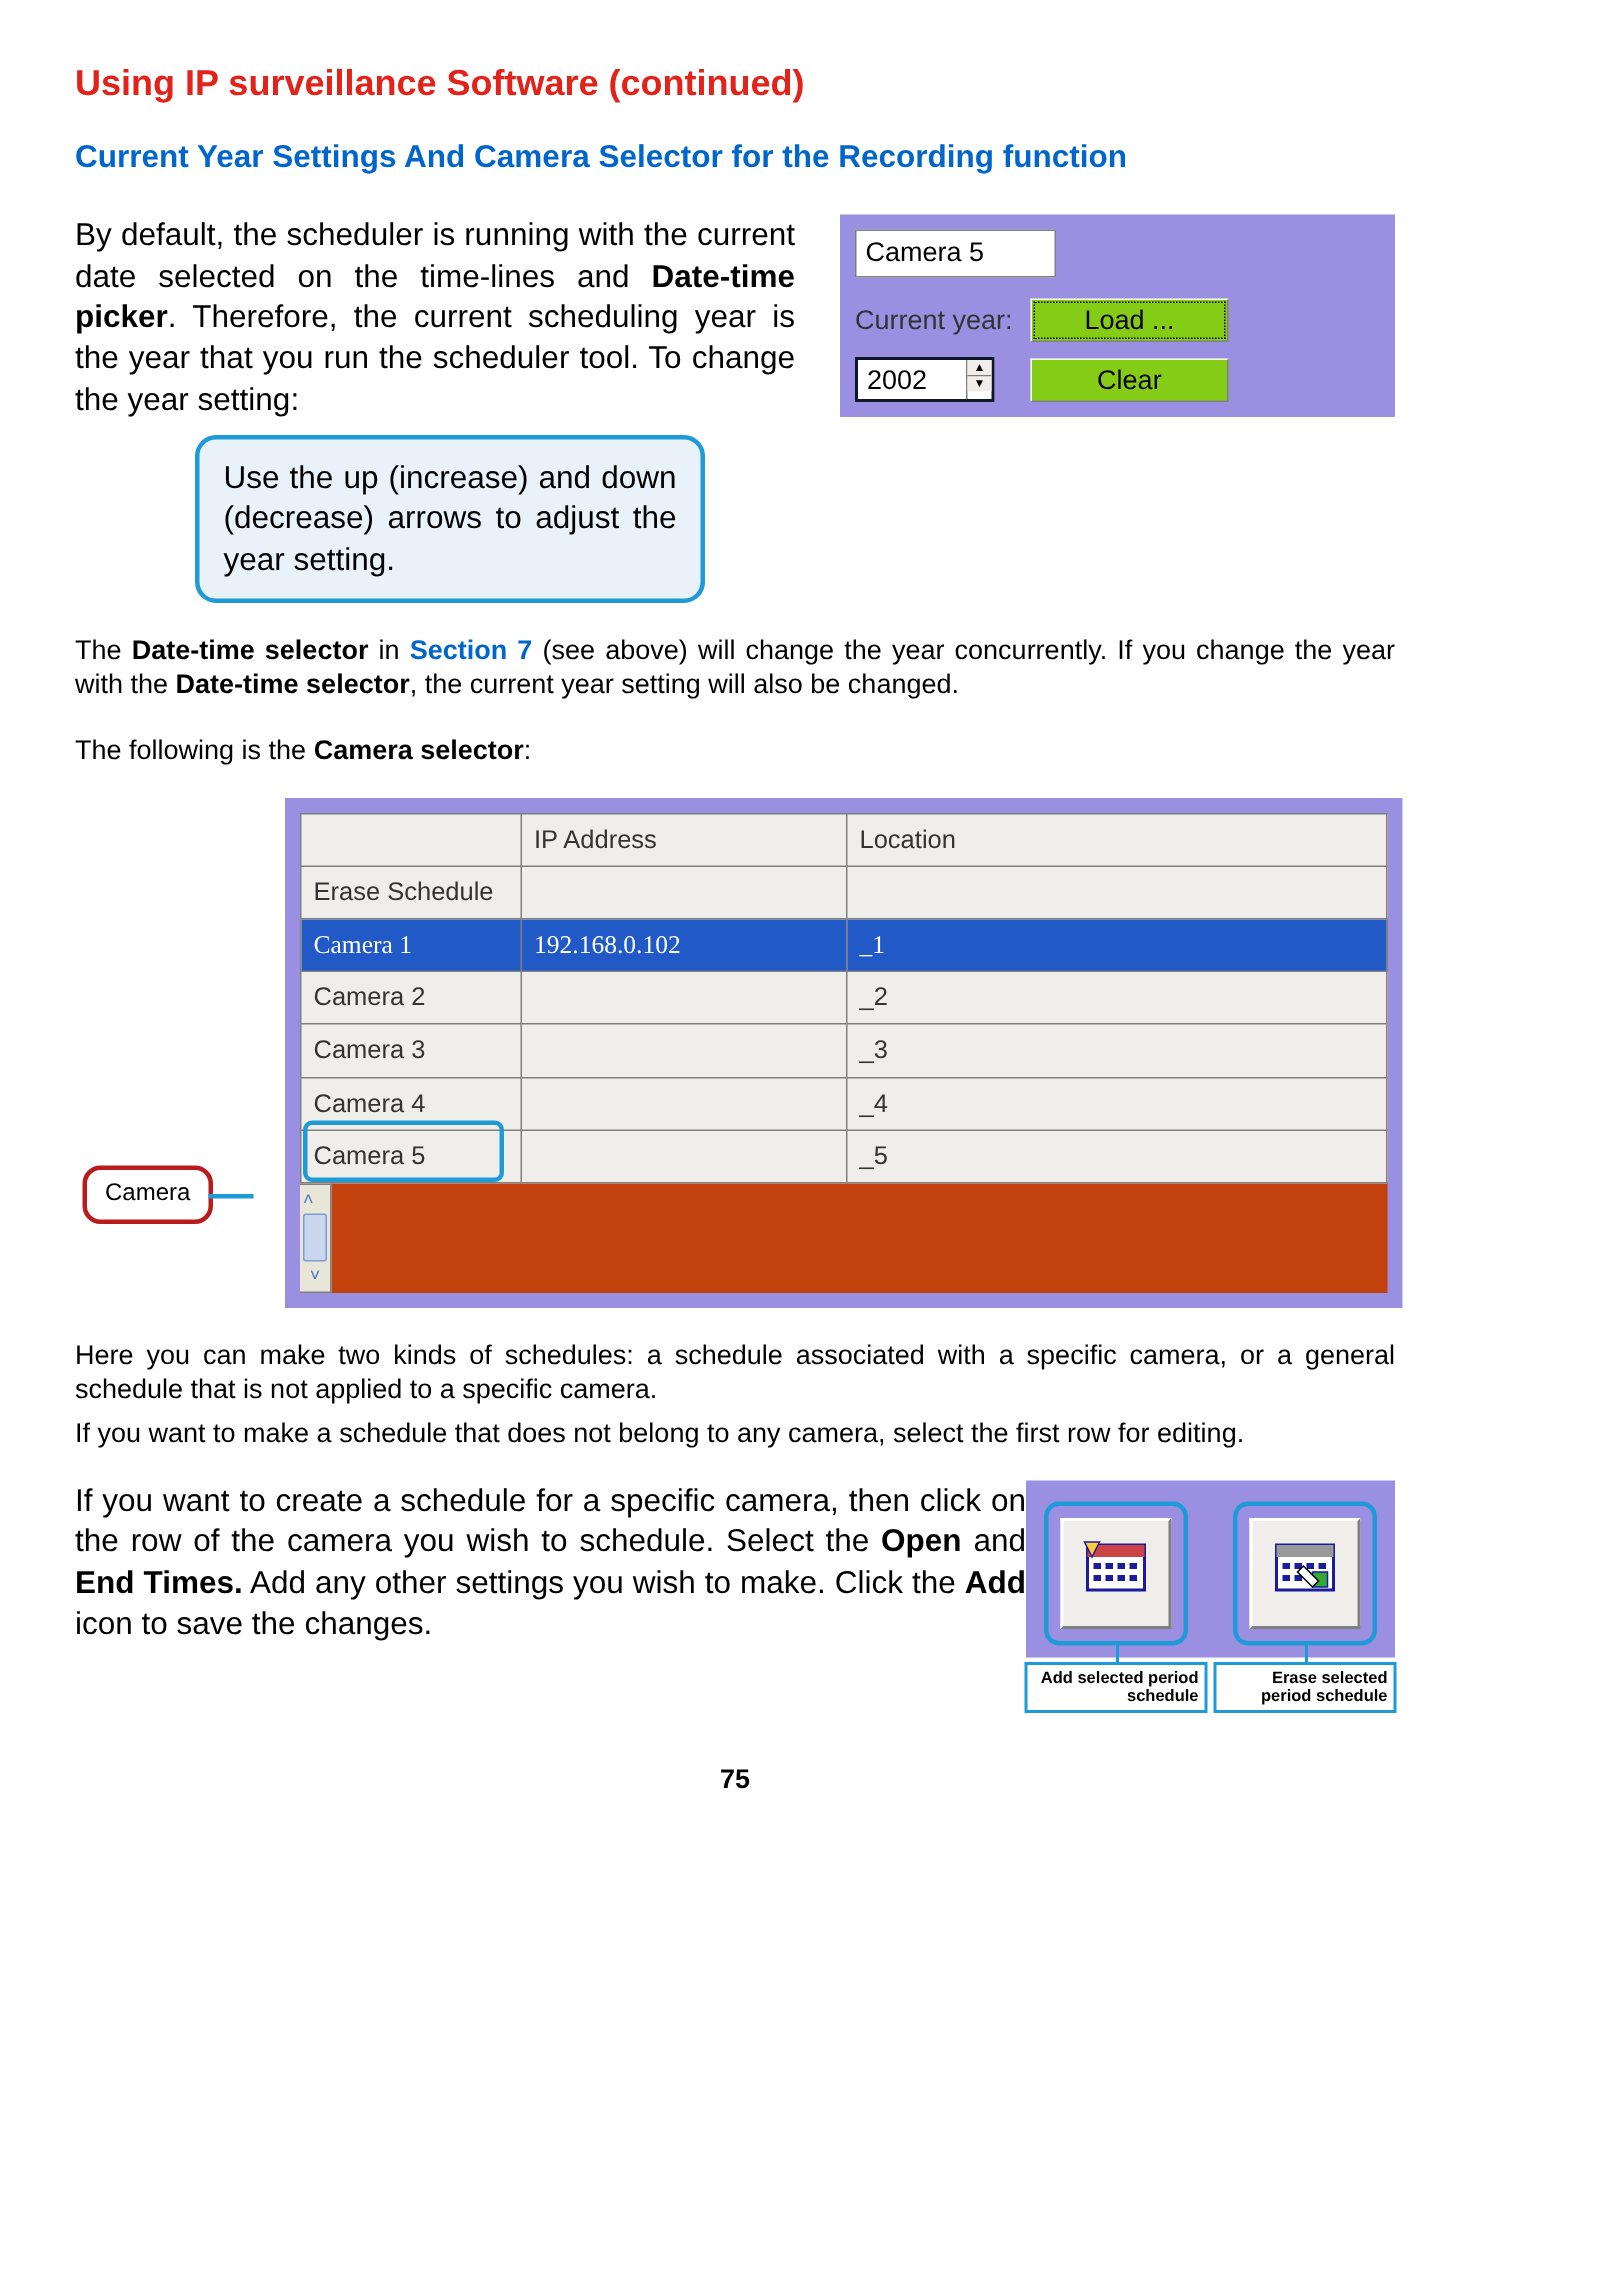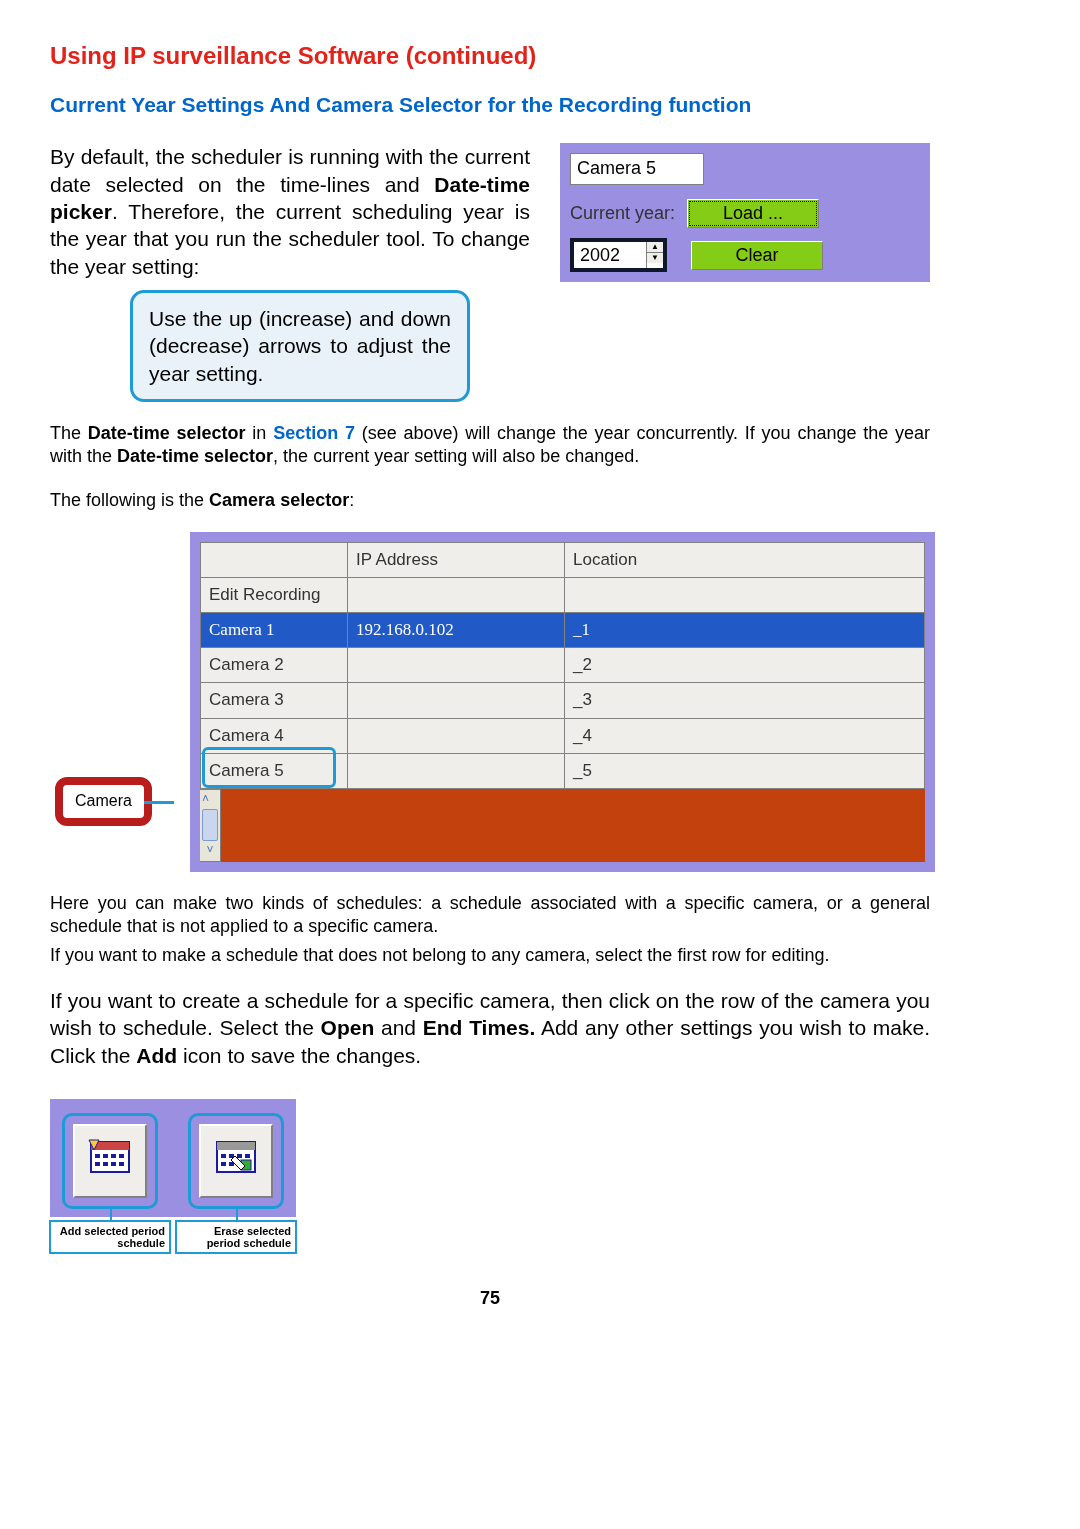--- a/index.html
+++ b/index.html
@@ -67,21 +67,21 @@
     padding: 2px 0;
     font-size: 18px;
     width: 130px;
     text-align: center;
     display: inline-block;
   }
   .win-btn.dotted { outline: 1px dotted #000; outline-offset: -3px; }
   .spin-box {
     display: inline-flex;
     align-items: stretch;
-    border: 4px solid #0f172a;
+    border: 2px solid #0f172a;
     background: #fff;
     height: 26px;
   }
   .spin-box .val { padding: 2px 6px; font-size: 18px; width:60px;}
   .spin-box .arrows { display:flex; flex-direction:column; border-left:1px solid #7f7f7f;}
   .spin-box .arrows span {
     font-size: 8px; line-height: 1; padding: 1px 4px;
     background:#efeeea; border-bottom:1px solid #7f7f7f;
   }
   .spin-box .arrows span:last-child{border-bottom:none;}
@@ -124,21 +124,21 @@
     align-items:center;
     font-size:12px; color:#4a77c4;
   }
   .cam-scroll .thumb { width:14px; height:30px; background:#c9d6ee; border:1px solid #7b9bd1; border-radius:2px;}
   .cam-scroll .arr { padding:2px 0;}
 
   .cam-callout {
     position:absolute;
     left:-135px;
     top:245px;
-    border:8px solid #b91c1c;
+    border:3px solid #b91c1c;
     border-radius:12px;
     background:#fff;
     padding:6px 12px;
     font-size:16px;
   }
   .cam-callout::after{
     content:"";
     position:absolute;
     right:-30px; top:50%;
     width:30px; height:3px; background:#1e9bd6;
@@ -146,21 +146,21 @@
   .cam4-box {
     position:absolute;
     border:3px solid #1e9bd6;
     border-radius:6px;
     left:12px; top:215px;
     width:128px; height:35px;
     pointer-events:none;
   }
 
   
-  .bottom { display:flex; gap:30px; align-items:flex-start; margin-top:20px;flex-direction:column;}
+  .bottom { display:flex; align-items:flex-start; margin-top:20px;}
   .bottom .txt { flex:1; font-size:21px; text-align:justify;}
   .icon-panel {
     background:#9a8fe0;
     padding:14px 12px 8px 12px;
     display:flex; gap:30px;
   }
   .icon-box {
     border:3px solid #1e9bd6;
     border-radius:10px;
     padding:8px;
@@ -243,21 +243,21 @@
   <div class="cam-panel">
     <div class="cam-table-outer">
       <table class="cam-table">
         <tbody>
             <tr>
           <td class="col1"></td>
           <td class="col2">IP Address</td>
           <td>Location</td>
         </tr>
         <tr>
-          <td class="col1">Edit Recording</td>
+          <td class="col1">Erase Schedule</td>
           <td class="col2"></td>
           <td></td>
         </tr>
         <tr class="selected">
           <td class="col1">Camera 1</td>
           <td class="col2">192.168.0.102</td>
           <td>_1</td>
         </tr>
         <tr>
           <td class="col1">Camera 2</td>

